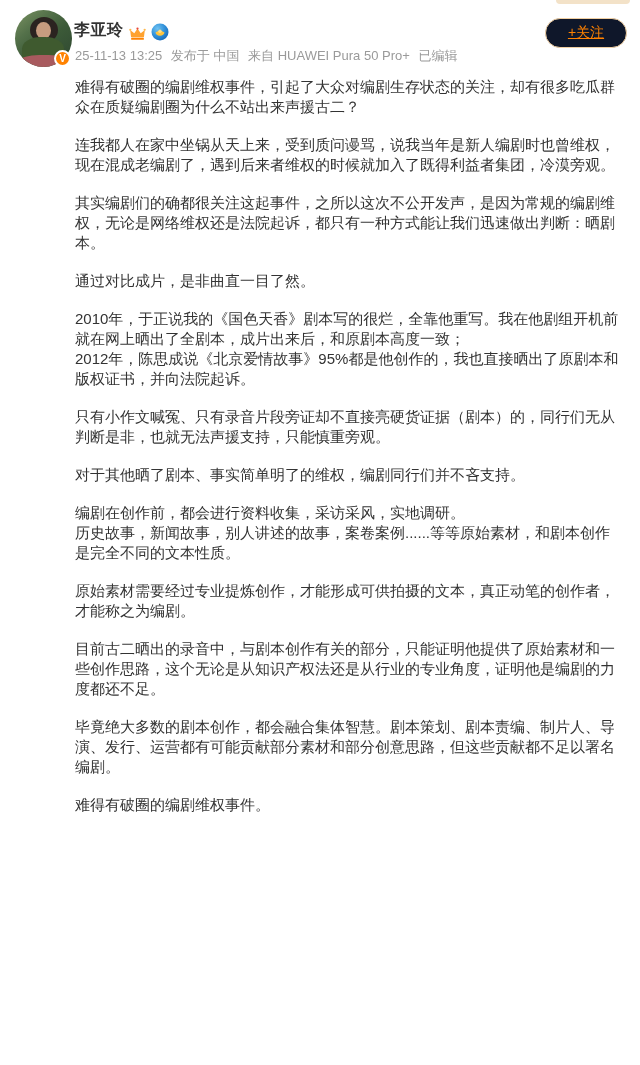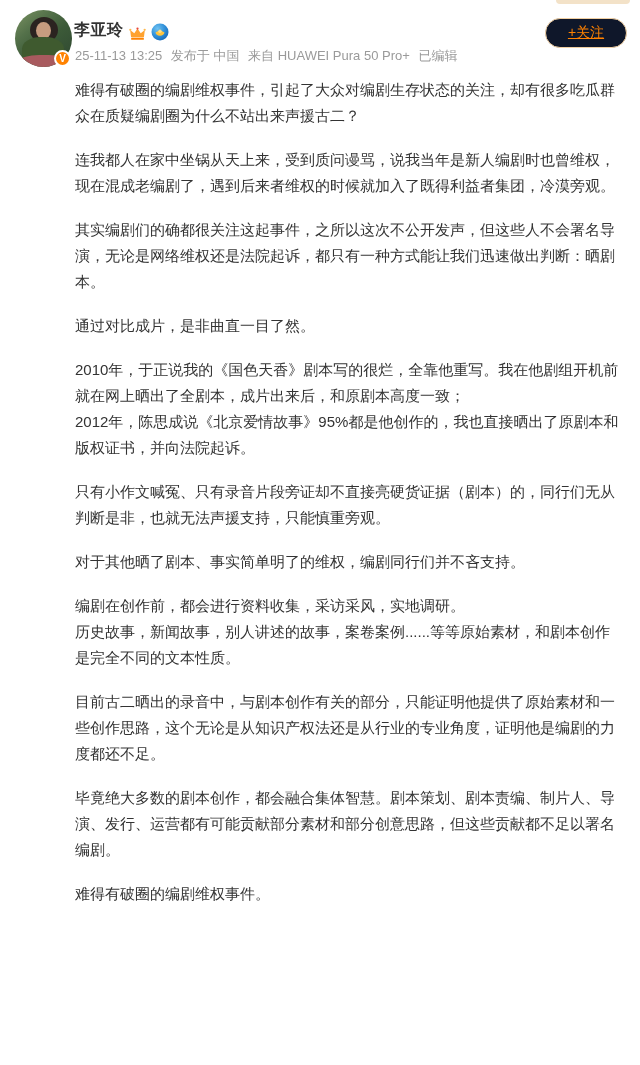--- a/index.html
+++ b/index.html
@@ -63,21 +63,21 @@
     border:1px solid #f0cfa2; border-radius:16px;
     background:#0f172a; color:#ff8200;
     font-size:14px; display:flex; align-items:center; justify-content:center;
     box-sizing:border-box; cursor:pointer;text-decoration:underline;
   }
 
   
   .post-body {
     position:absolute; left:75px; top:77px;
     width:546px;
-    font-size:15px; line-height:26px; color:#333;
+    font-size:15px; line-height:20px; color:#333;
   }
   .post-body p.para {
     margin:0 0 18px 0;
     white-space:pre-line;
     word-break:break-word;
   }
 </style>
 </head>
 <body>
 
@@ -128,26 +128,27 @@
       <span>来自 HUAWEI Pura 50 Pro+</span>
       <span>已编辑</span>
     </div>
 
     <div class="follow-btn">+关注</div>
   </div>
 
   <div class="post-body">
       <p class="para">难得有破圈的编剧维权事件，引起了大众对编剧生存状态的关注，却有很多吃瓜群众在质疑编剧圈为什么不站出来声援古二？</p>
       <p class="para">连我都人在家中坐锅从天上来，受到质问谩骂，说我当年是新人编剧时也曾维权，现在混成老编剧了，遇到后来者维权的时候就加入了既得利益者集团，冷漠旁观。</p>
-      <p class="para">其实编剧们的确都很关注这起事件，之所以这次不公开发声，但这些人不会署名导演，无论是网络维权还是法院起诉，都只有一种方式能让我们迅速做出判断：晒剧本。</p>
+      <p class="para">其实编剧们的确都很关注这起事件，之所以这次不公开发声，是因为常规的编剧维权，无论是网络维权还是法院起诉，都只有一种方式能让我们迅速做出判断：晒剧本。</p>
       <p class="para">通过对比成片，是非曲直一目了然。</p>
       <p class="para">2010年，于正说我的《国色天香》剧本写的很烂，全靠他重写。我在他剧组开机前就在网上晒出了全剧本，成片出来后，和原剧本高度一致；
 2012年，陈思成说《北京爱情故事》95%都是他创作的，我也直接晒出了原剧本和版权证书，并向法院起诉。</p>
       <p class="para">只有小作文喊冤、只有录音片段旁证却不直接亮硬货证据（剧本）的，同行们无从判断是非，也就无法声援支持，只能慎重旁观。</p>
       <p class="para">对于其他晒了剧本、事实简单明了的维权，编剧同行们并不吝支持。</p>
       <p class="para">编剧在创作前，都会进行资料收集，采访采风，实地调研。
 历史故事，新闻故事，别人讲述的故事，案卷案例......等等原始素材，和剧本创作是完全不同的文本性质。</p>
+      <p class="para">原始素材需要经过专业提炼创作，才能形成可供拍摄的文本，真正动笔的创作者，才能称之为编剧。</p>
       <p class="para">目前古二晒出的录音中，与剧本创作有关的部分，只能证明他提供了原始素材和一些创作思路，这个无论是从知识产权法还是从行业的专业角度，证明他是编剧的力度都还不足。</p>
       <p class="para">毕竟绝大多数的剧本创作，都会融合集体智慧。剧本策划、剧本责编、制片人、导演、发行、运营都有可能贡献部分素材和部分创意思路，但这些贡献都不足以署名编剧。</p>
       <p class="para">难得有破圈的编剧维权事件。</p>
     </div>
 
 </div>
 
 </body></html>

